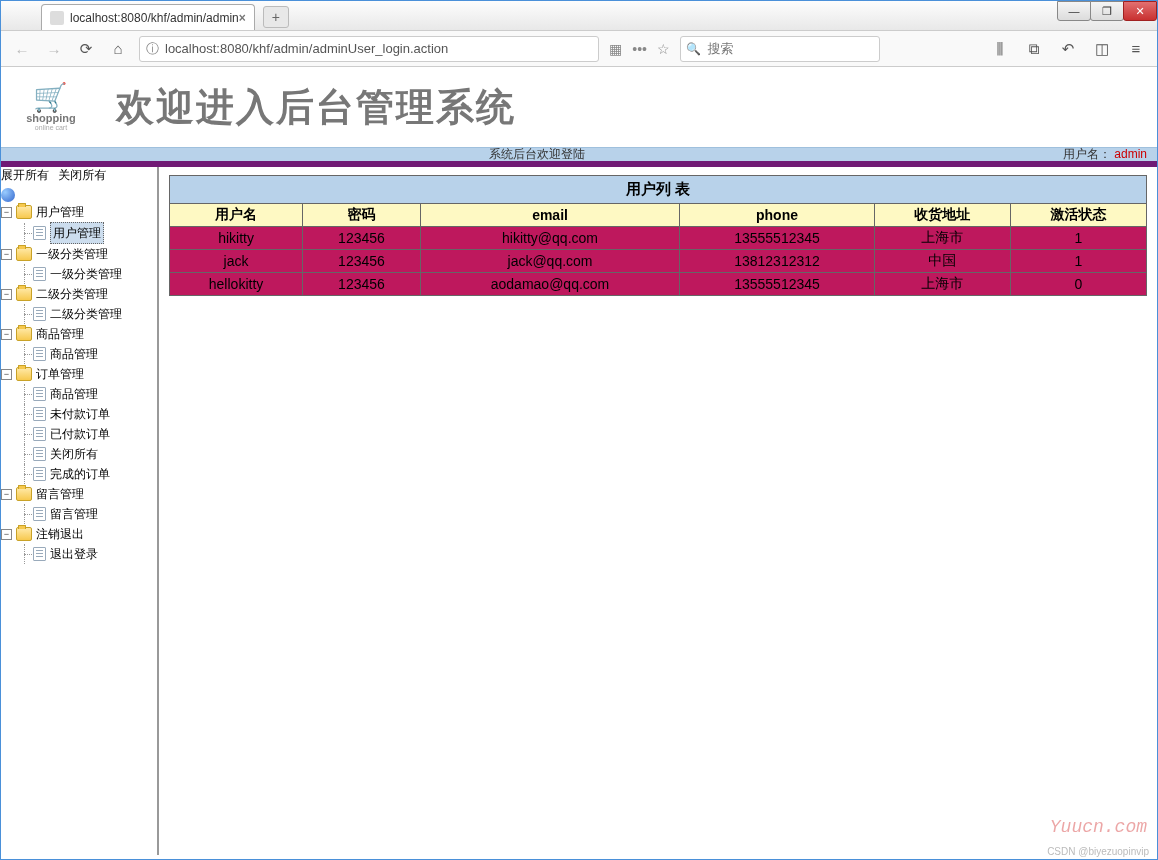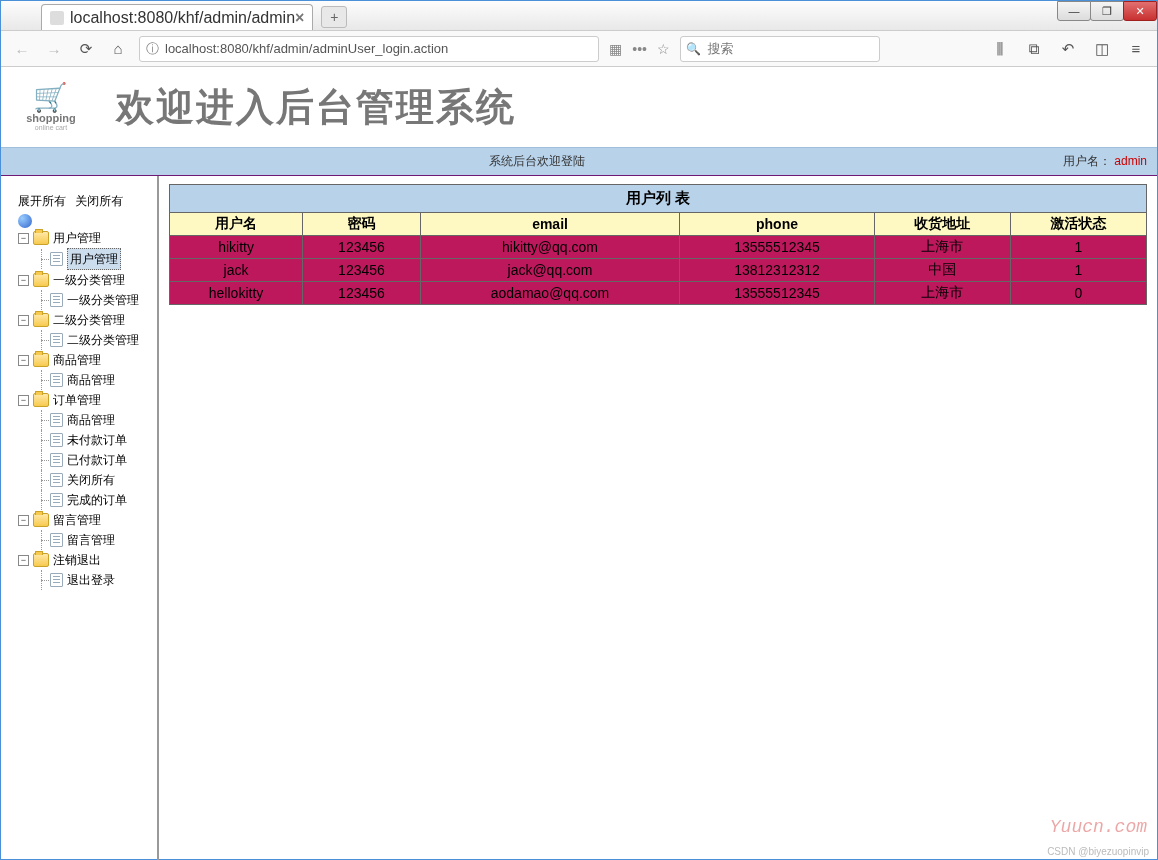--- a/index.html
+++ b/index.html
@@ -2,21 +2,21 @@
 <html><head>
 <meta charset="utf-8">
 <style>
 * { margin: 0; padding: 0; box-sizing: border-box; }
 body { font-family: "Microsoft YaHei", Arial, sans-serif; font-size: 12px; background: #fff; overflow: hidden; }
 
 
 .window { width: 1158px; height: 860px; border: 1px solid #4a90d9; position: relative; background: #fff; }
 .titlebar { height: 30px; background: linear-gradient(#fdfdfd, #e8e8e8); display: flex; align-items: flex-end; border-bottom: 1px solid #ccc; }
 .tab-strip { display: flex; align-items: flex-end; margin-left: 40px; height: 100%; }
-.browser-tab { height: 26px; background: #fff; border: 1px solid #aaa; border-bottom: none; border-radius: 4px 4px 0 0; display: flex; align-items: center; padding: 0 8px; font-size: 16px; color: #333; min-width: 190px; }
+.browser-tab { height: 26px; background: #fff; border: 1px solid #aaa; border-bottom: none; border-radius: 4px 4px 0 0; display: flex; align-items: center; padding: 0 8px; font-size: 12px; color: #333; min-width: 190px; }
 .browser-tab .page-icon { width: 14px; height: 14px; background: #ddd; margin-right: 6px; border-radius: 2px; }
 .browser-tab .close-x { margin-left: auto; color: #777; cursor: pointer; font-weight: bold; }
 .new-tab { width: 26px; height: 22px; background: #e8e8e8; border: 1px solid #bbb; border-radius: 3px; margin-left: 8px; display: flex; align-items: center; justify-content: center; color: #666; font-size: 14px; margin-bottom: 2px; cursor: pointer; }
 .win-controls { position: absolute; right: 0; top: 0; display: flex; z-index: 10; }
 .win-btn { width: 34px; height: 20px; border: 1px solid #888; background: linear-gradient(#f5f5f5,#dcdcdc); display: flex; align-items: center; justify-content: center; font-size: 11px; color: #333; border-radius: 0 0 3px 3px; margin-left: -1px; cursor: pointer; }
 .win-btn.close { background: linear-gradient(#e27070,#c83030); color: #fff; border-color: #a02020; }
 
 
 .toolbar { height: 36px; display: flex; align-items: center; padding: 0 10px; border-bottom: 1px solid #ccc; background: #f9f9f9; gap: 10px; }
 .tb-btn { width: 22px; height: 22px; display: flex; align-items: center; justify-content: center; color: #555; cursor: pointer; font-size: 15px; }
@@ -32,28 +32,28 @@
 
 
 .page-header { height: 80px; display: flex; align-items: center; padding: 0 15px; background: #fff; }
 .logo { width: 70px; height: 60px; display: flex; flex-direction: column; align-items: center; justify-content: center; }
 .logo .cart { color: #2a9fd6; font-size: 28px; line-height: 1; }
 .logo .txt { font-size: 11px; color: #777; font-weight: bold; }
 .logo .sub { font-size: 7px; color: #aaa; }
 .page-title { font-size: 38px; color: #777; font-weight: bold; margin-left: 30px; letter-spacing: 2px; }
 
 
-.status-bar { height: 29px; background: #b8d2ea; border-top: 1px solid #9fc0dd; border-bottom: 1px solid #701a75; display: flex; align-items: center; font-size: 12px; color: #333; padding: 0 10px; }
+.status-bar { height: 20px; background: #b8d2ea; border-top: 1px solid #9fc0dd; border-bottom: 6px solid #701a75; display: flex; align-items: center; font-size: 12px; color: #333; padding: 0 10px; }
 .status-center { flex: 1; text-align: center; }
 .status-right { }
 .status-right .uname { color: #c00; }
 
 
 .main-area { display: flex; height: calc(100% - 30px - 36px - 80px - 22px - 2px); }
-.sidebar { width: 158px; border-right: 2px solid #999; padding: 17px; overflow: auto; }
+.sidebar { width: 158px; border-right: 2px solid #999; padding: 0; overflow: auto; }
 .sidebar .top-links { font-size: 12px; margin-bottom: 4px; }
 .sidebar .top-links span { color: #000; cursor: pointer; margin-right: 6px; }
 .tree { font-size: 12px; line-height: 20px; }
 .tree-row { display: flex; align-items: center; cursor: pointer; white-space: nowrap; }
 .tree-row.level1 { padding-left: 0; }
 .tree-row.level2 { padding-left: 18px; }
 .toggle { width: 11px; height: 11px; border: 1px solid #888; display: inline-flex; align-items: center; justify-content: center; font-size: 9px; line-height: 1; margin-right: 4px; color: #444; background: #fff; }
 .conn { display: inline-block; width: 14px; height: 20px; position: relative; }
 .conn::before { content: ""; position: absolute; left: 5px; top: 0; bottom: 0; border-left: 1px dotted #999; }
 .conn::after { content: ""; position: absolute; left: 5px; top: 10px; width: 8px; border-top: 1px dotted #999; }

